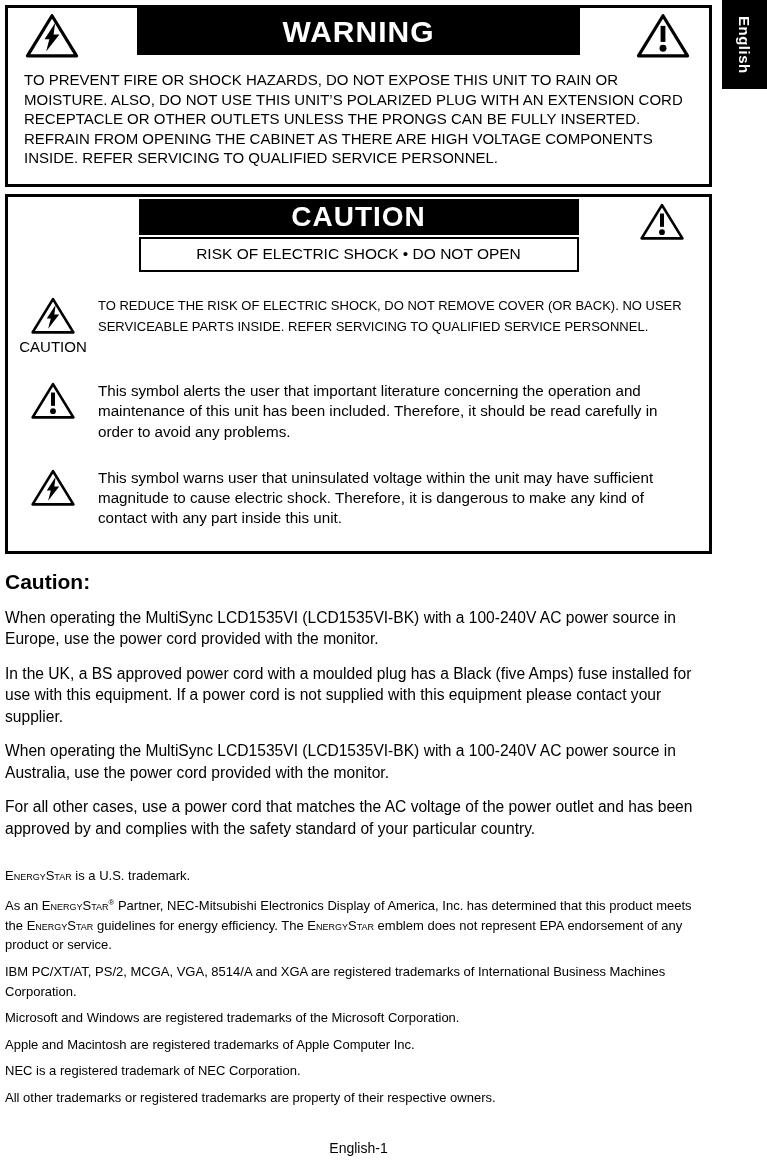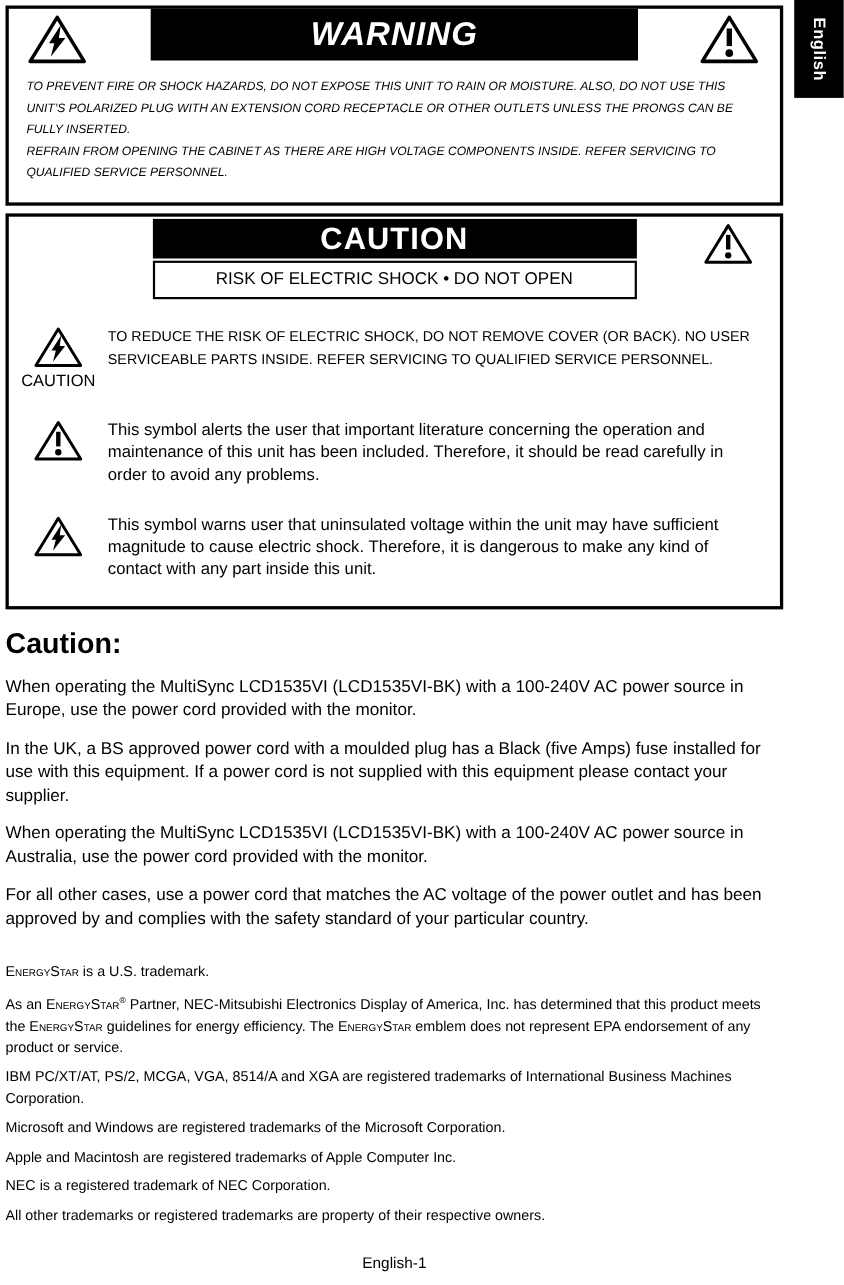--- a/index.html
+++ b/index.html
@@ -19,37 +19,37 @@
     width:45px; height:89px; background:#000; color:#fff;
     display:flex; align-items:center; justify-content:center;
   }
   .lang-tab span {
     writing-mode:vertical-rl; font-size:15px; font-weight:bold; letter-spacing:.5px;
   }
 
   .content { position:absolute; left:5px; top:5px; width:707px; }
 
   .box { border:3px solid #000; background:#fff; }
-  .warning-box { margin-bottom:7px;font-style:italic; }
+  .warning-box { margin-bottom:7px; }
 
   
   .wb-header { position:relative; height:52px; }
   .black-bar {
     background:#000; color:#fff; font-weight:bold; text-align:center;
     letter-spacing:1px;
   }
   .wb-bar { width:443px; height:47px; margin:0 auto; font-size:30px; line-height:47px; }
   .abs-left  { position:absolute; left:16px;  top:4px; }
   .abs-right { position:absolute; right:18px; top:4px; }
 
   .icon-lg svg { width:56px; height:47px; display:block; }
   .icon-md svg { width:46px; height:39px; display:block; }
 
   .wb-body { padding:10px 20px 16px 16px; }
-  .wb-body p { font-size:11px; line-height:19.6px; }
+  .wb-body p { font-size:15px; line-height:19.6px; }
 
   
   .caution-box { padding-bottom:22px; }
   .cb-header { position:relative; padding-top:2px; }
   .cb-bar { width:440px; height:36px; margin:0 auto; font-size:28px; line-height:36px; }
   .risk-box {
     width:440px; margin:2px auto 0; border:2.5px solid #000;
     height:35px; text-align:center; font-size:15.5px;
     display:flex; align-items:center; justify-content:center;
   }
@@ -59,21 +59,21 @@
   .sym-row.first { margin-top:24px; }
   .sym-col {
     width:90px; flex-shrink:0;
     display:flex; flex-direction:column; align-items:center;
   }
   .caution-label { font-size:15px; margin-top:3px; }
   .sym-text { flex:1; padding-right:22px; font-size:15.2px; line-height:20.3px; }
   .sym-text.main { font-size:13px; line-height:20.8px; }
 
   
-  .caution-heading { font-size:26px; font-weight:bold; margin-top:16px; }
+  .caution-heading { font-size:21px; font-weight:bold; margin-top:16px; }
   .body-p { font-size:15.6px; line-height:21.5px; margin-top:13px; }
 
   
   .tm-section { margin-top:27px; }
   .tm { font-size:13px; line-height:19.6px; margin-bottom:7px; }
   .sc { font-variant:small-caps; }
   .sup { font-size:60%; vertical-align:super; }
 
   .footer {
     position:absolute; left:5px; bottom:12px; width:707px;

